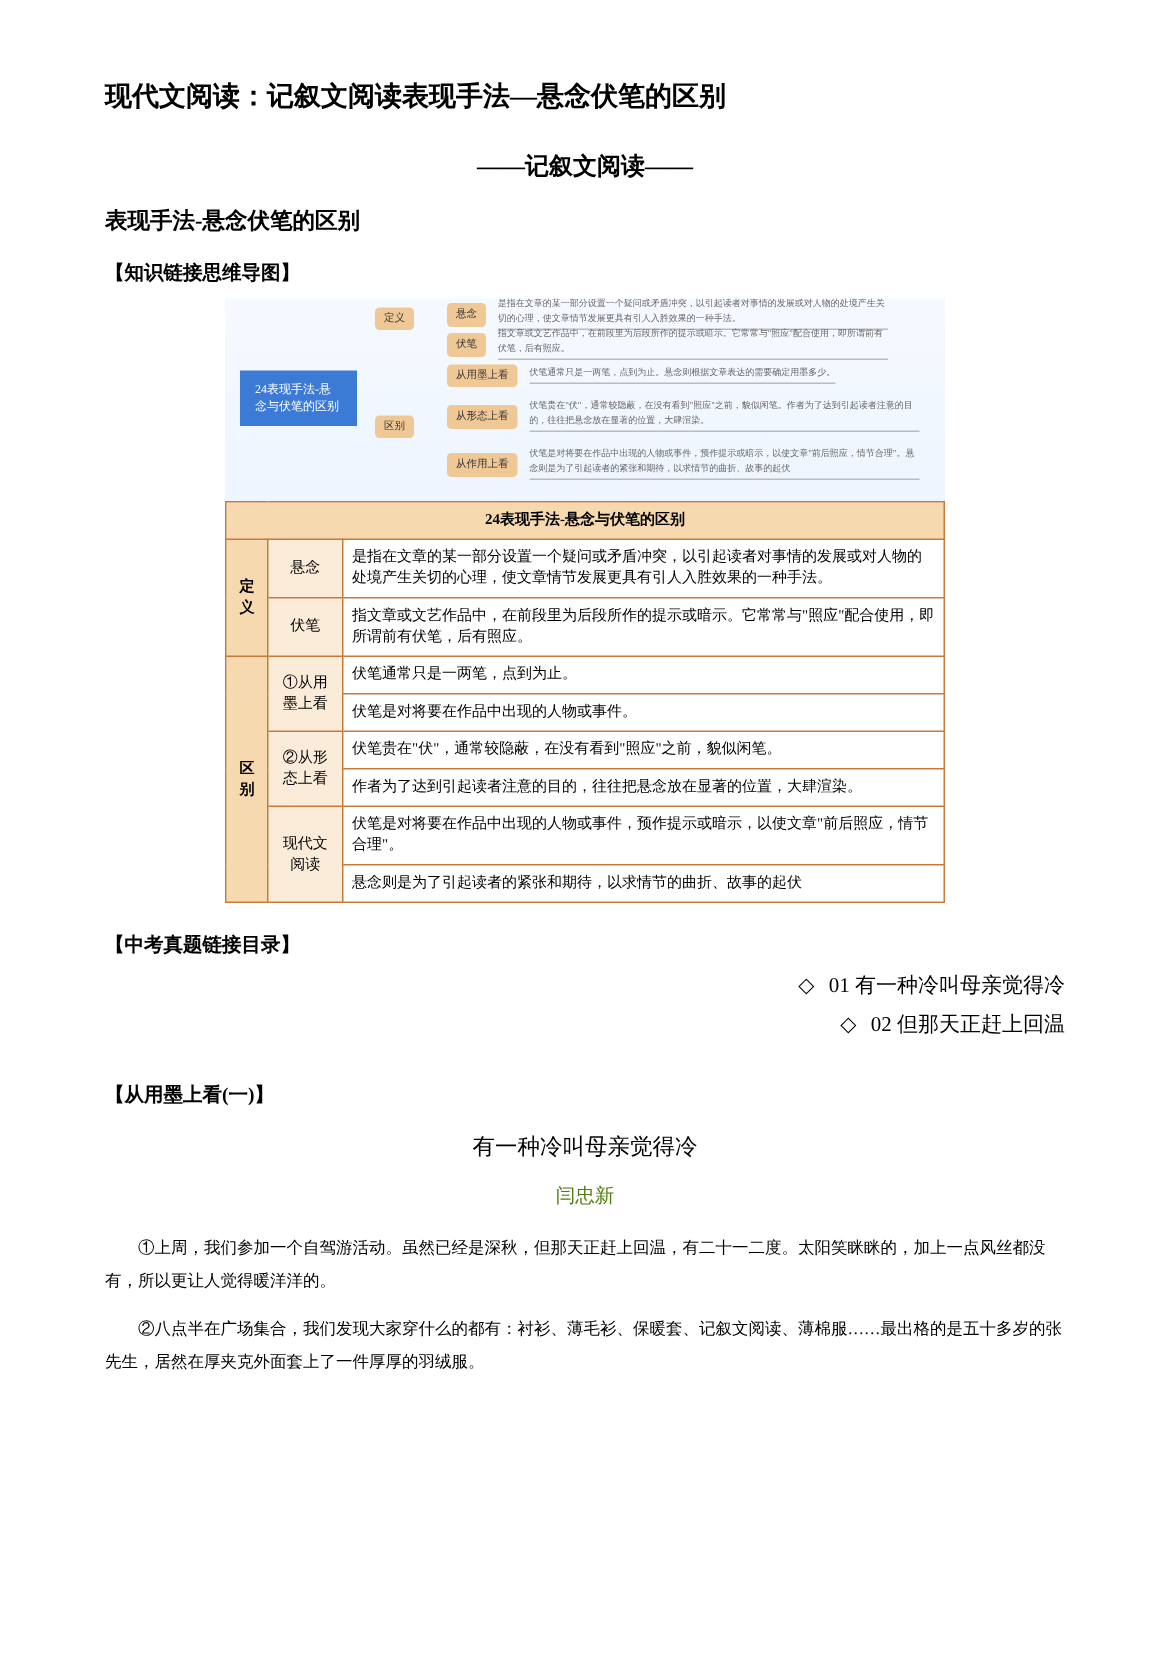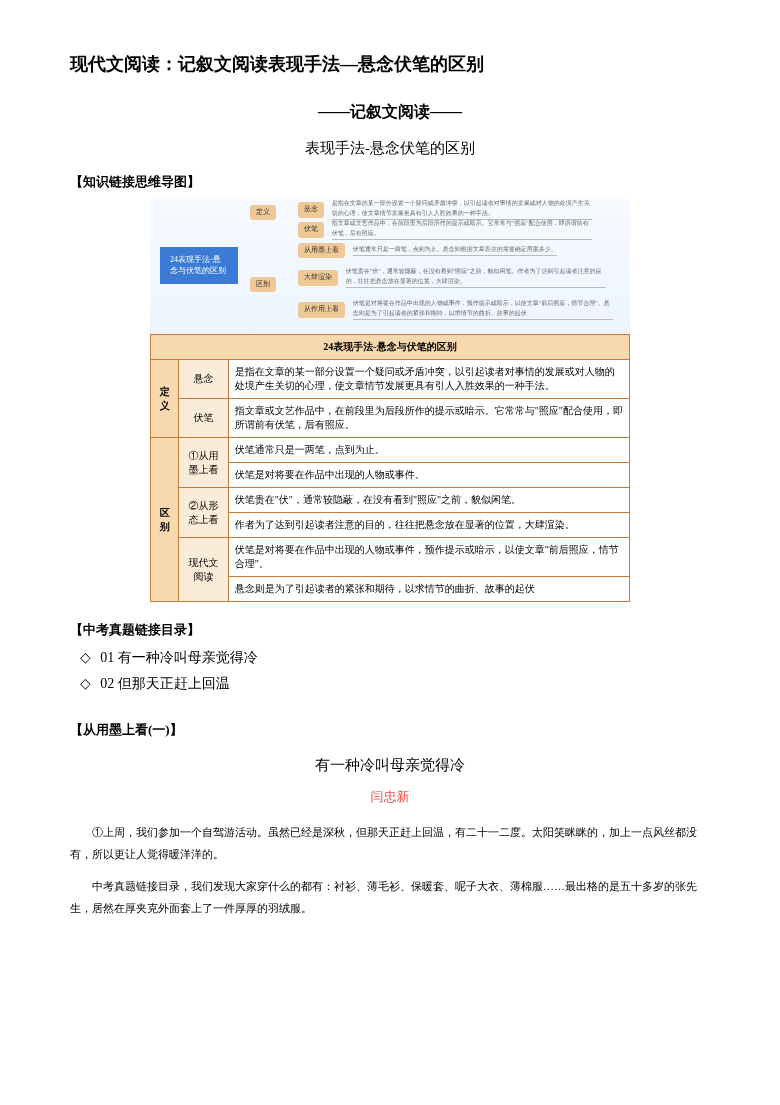--- a/index.html
+++ b/index.html
@@ -8,42 +8,42 @@
       height: 1105px;
       background: #fff;
       font-family: "SimSun", "宋体", serif;
       padding: 50px 70px 40px 70px;
       font-size: 14px;
       color: #000;
       line-height: 1.6;
     }
     .main-title { text-align: left; font-size: 18px; font-weight: bold; margin-bottom: 20px; }
     .sub-title { text-align: center; font-size: 16px; font-weight: bold; margin-bottom: 12px; }
-    .sub-title2 { text-align: center; font-size: 15px; font-weight: normal; margin-bottom: 12px; }
+    .sub-title2 { font-size: 15px; font-weight: bold; margin-bottom: 12px; }
     .section-label { font-size: 13px; font-weight: bold; margin-bottom: 6px; }
     
     .mindmap-container { width: 480px; margin: 0 auto 10px auto; }
     .mindmap { background: linear-gradient(#f6faff, #eef5ff); padding: 12px 10px; font-size: 7px; position: relative; height: 135px; }
     .mm-root { position: absolute; left: 10px; top: 48px; background: #3b7bd6; color: #fff; padding: 8px 10px; width: 78px; font-size: 8px; line-height: 1.3; }
     .mm-branch { position: absolute; }
     .mm-node { display: inline-block; background: #f0c896; border-radius: 3px; padding: 2px 6px; font-size: 7px; color: #333; }
     .mm-note { display: inline-block; font-size: 6px; color: #666; margin-left: 6px; border-bottom: 1px solid #bbb; padding-bottom: 1px; max-width: 260px; vertical-align: middle; }
     
     .comp-table { width: 480px; margin: 0 auto 18px auto; border-collapse: collapse; font-size: 10px; }
     .comp-table th, .comp-table td { border: 1.5px solid #c77a3a; padding: 5px 6px; line-height: 1.4; }
     .comp-table th { background: #f7d9b0; font-weight: bold; }
     .comp-table .col-head { background: #f7d9b0; font-weight: bold; text-align: center; vertical-align: middle; }
     .comp-table .sub-head { background: #fbecd9; text-align: center; vertical-align: middle; }
     .table-title-cell { text-align: center; font-weight: bold; }
     
-    .toc-item { margin: 4px 0 4px 10px; }
+    .toc-item { margin: 4px 0 4px 10px; text-align: right; }
     .toc-marker { display: inline-block; margin-right: 6px; }
     
     .article-title { text-align: center; font-size: 15px; margin: 12px 0 10px 0; }
-    .article-author { text-align: center; color: #ef4444; font-size: 13px; margin-bottom: 14px; }
+    .article-author { text-align: center; color: #4d7c0f; font-size: 13px; margin-bottom: 14px; }
     .para { text-indent: 2em; margin-bottom: 10px; line-height: 2; font-size: 11px; }
     .section-gap { margin-top: 24px; }
   </style>
 </head>
 <body>
 
 <div class="main-title">现代文阅读：记叙文阅读表现手法—悬念伏笔的区别</div>
 <div class="sub-title">——记叙文阅读——</div>
 <div class="sub-title2">表现手法-悬念伏笔的区别</div>
 
@@ -64,21 +64,21 @@
       <span class="mm-note">指文章或文艺作品中，在前段里为后段所作的提示或暗示。它常常与"照应"配合使用，即所谓前有伏笔，后有照应。</span>
     </div>
     <div class="mm-branch" style="left:100px; top:78px;">
       <span class="mm-node">区别</span>
     </div>
     <div class="mm-branch" style="left:148px; top:44px;">
       <span class="mm-node">从用墨上看</span>
       <span class="mm-note">伏笔通常只是一两笔，点到为止。悬念则根据文章表达的需要确定用墨多少。</span>
     </div>
     <div class="mm-branch" style="left:148px; top:68px;">
-      <span class="mm-node">大肆渲染</span>
+      <span class="mm-node">从形态上看</span>
       <span class="mm-note">伏笔贵在"伏"，通常较隐蔽，在没有看到"照应"之前，貌似闲笔。作者为了达到引起读者注意的目的，往往把悬念放在显著的位置，大肆渲染。</span>
     </div>
     <div class="mm-branch" style="left:148px; top:100px;">
       <span class="mm-node">从作用上看</span>
       <span class="mm-note">伏笔是对将要在作品中出现的人物或事件，预作提示或暗示，以使文章"前后照应，情节合理"。悬念则是为了引起读者的紧张和期待，以求情节的曲折、故事的起伏</span>
     </div>
   </div>
 
   <table class="comp-table">
     <tbody>
@@ -129,13 +129,13 @@
 <div class="toc-item">
   <span class="toc-marker">◇</span>
   <span>02</span>
   <span>但那天正赶上回温</span>
 </div>
 
 <div class="section-label section-gap">【从用墨上看(一)】</div>
 <div class="article-title">有一种冷叫母亲觉得冷</div>
 <div class="article-author">闫忠新</div>
 <div class="para">①上周，我们参加一个自驾游活动。虽然已经是深秋，但那天正赶上回温，有二十一二度。太阳笑眯眯的，加上一点风丝都没有，所以更让人觉得暖洋洋的。</div>
-<div class="para">中考真题链接目录，我们发现大家穿什么的都有：衬衫、薄毛衫、保暖套、呢子大衣、薄棉服……最出格的是五十多岁的张先生，居然在厚夹克外面套上了一件厚厚的羽绒服。</div>
+<div class="para">②八点半在广场集合，我们发现大家穿什么的都有：衬衫、薄毛衫、保暖套、记叙文阅读、薄棉服……最出格的是五十多岁的张先生，居然在厚夹克外面套上了一件厚厚的羽绒服。</div>
 
 </body></html>

